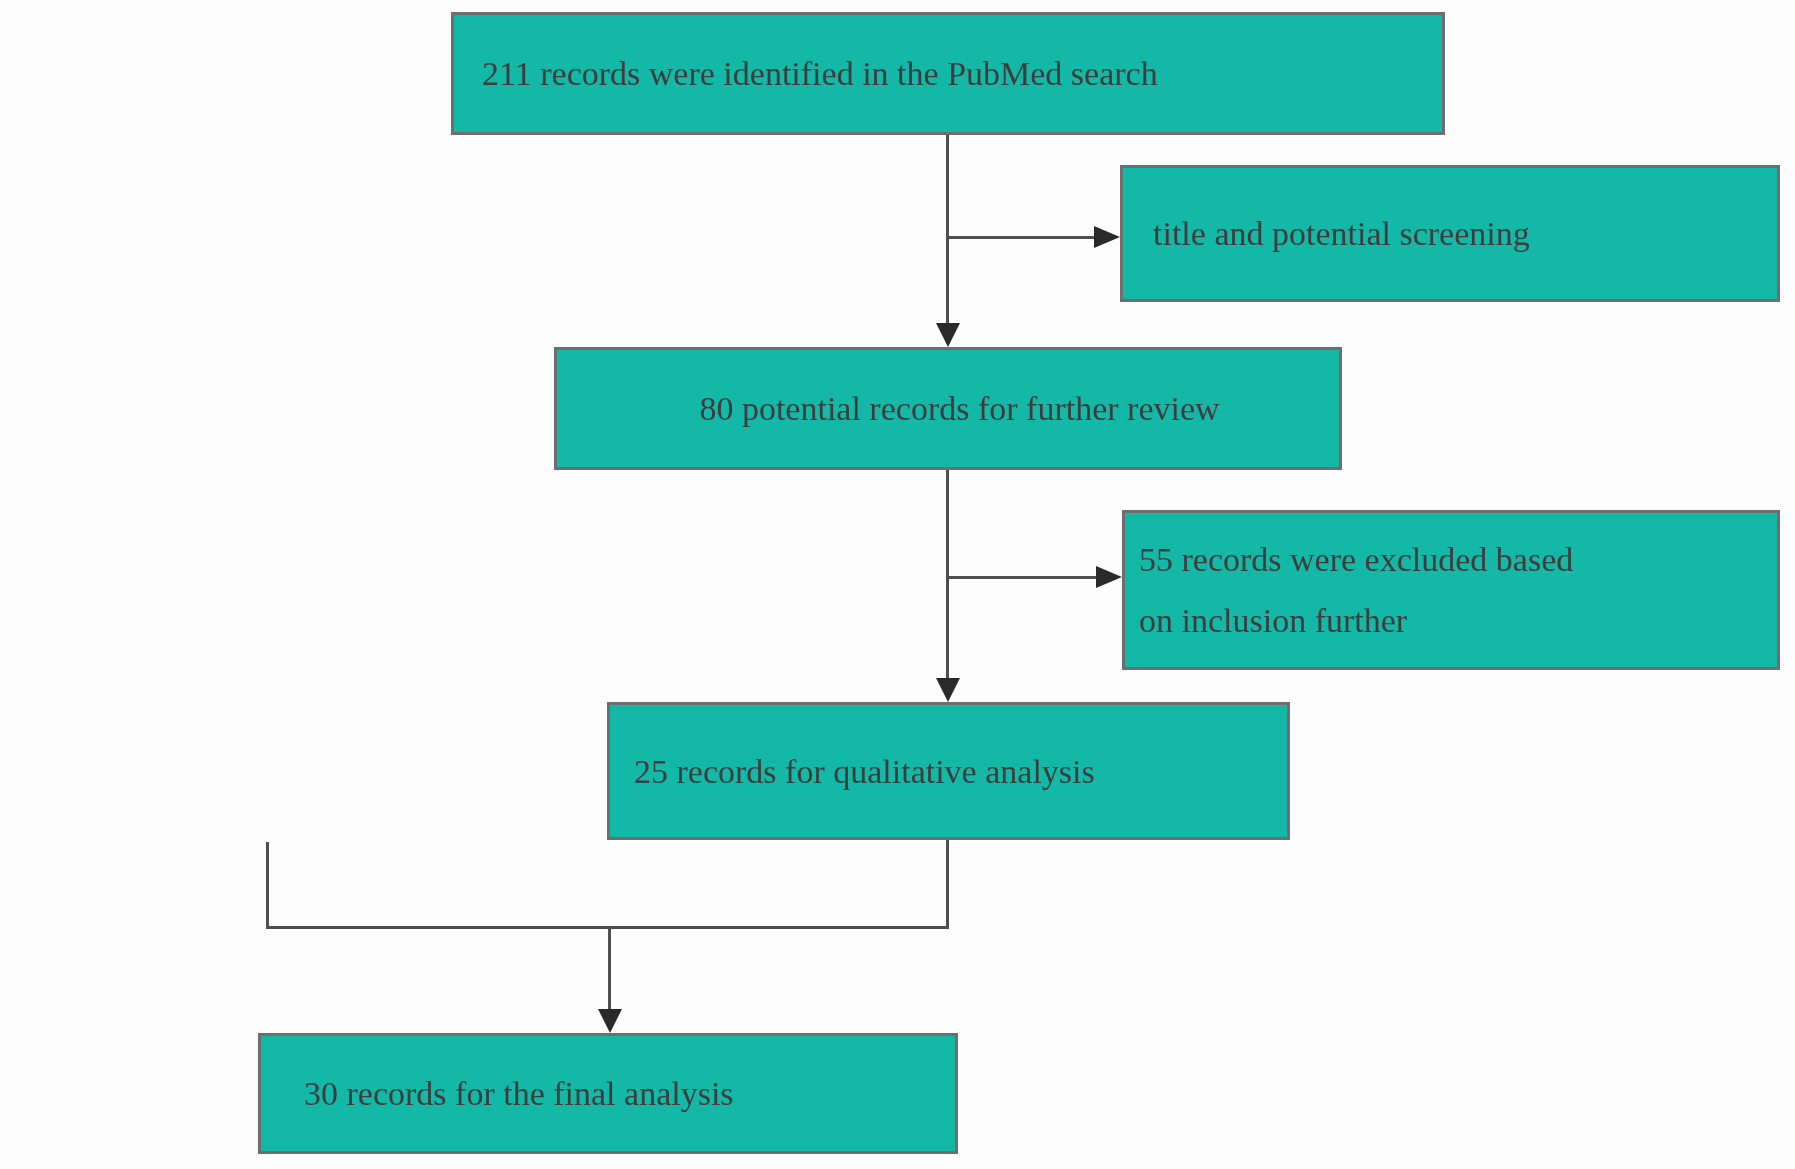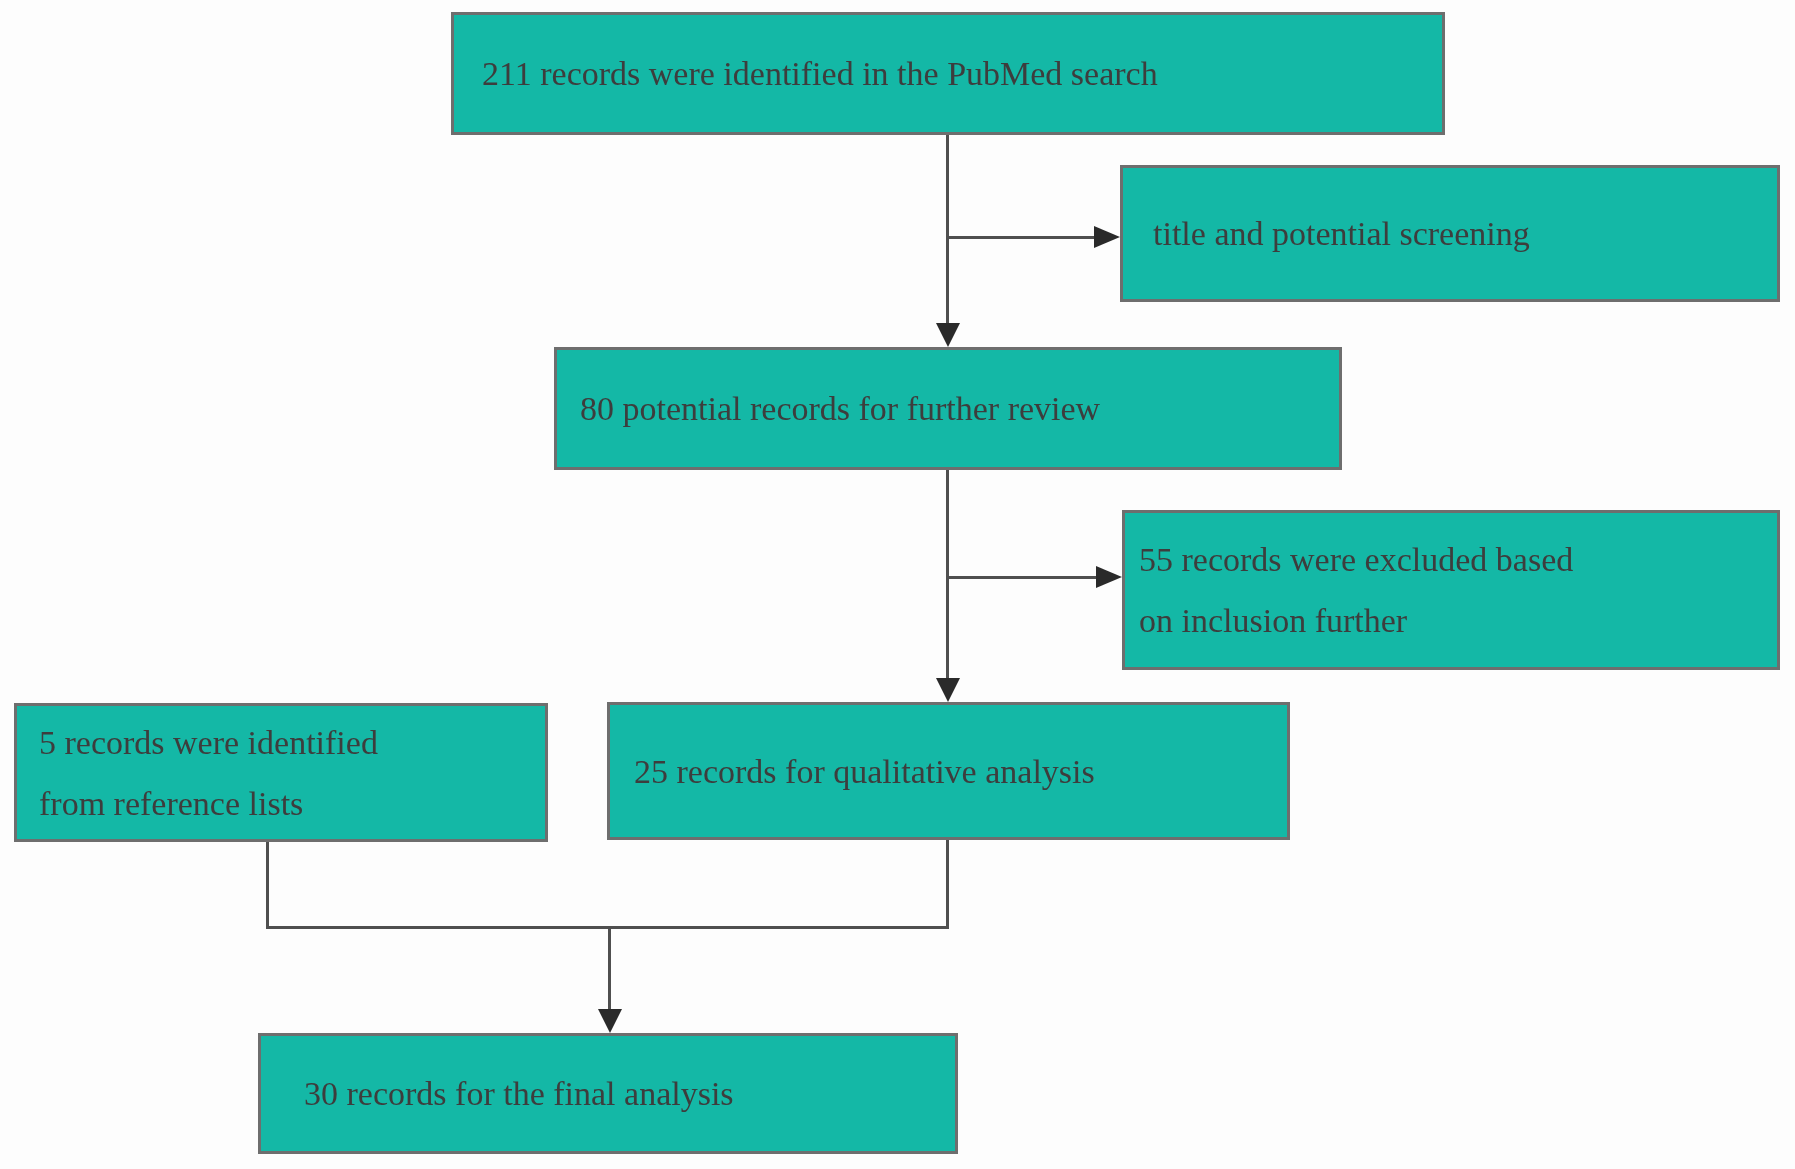--- a/index.html
+++ b/index.html
@@ -25,21 +25,21 @@
     justify-content: center;
     color: #3d3d3d;
     font-size: 34px;
     line-height: 61px;
     letter-spacing: 0px;
   }
   .node span { display: block; white-space: nowrap; }
 
   #node-identified          { left: 451px;  top: 12px;   width: 994px; height: 123px; padding-left: 28px; }
   #node-excluded-screening  { left: 1120px; top: 165px;  width: 660px; height: 137px; padding-left: 30px; }
-  #node-review              { left: 554px;  top: 347px;  width: 788px; height: 123px; padding-left: 23px; }
+  #node-review              { left: 554px;  top: 347px;  width: 788px; height: 123px; padding-left: 23px; text-align: center; }
   #node-excluded-criteria   { left: 1122px; top: 510px;  width: 658px; height: 160px; padding-left: 14px; }
   #node-references          { left: 14px;   top: 703px;  width: 534px; height: 139px; padding-left: 22px; }
   #node-qualitative         { left: 607px;  top: 702px;  width: 683px; height: 138px; padding-left: 24px; }
   #node-final               { left: 258px;  top: 1033px; width: 700px; height: 121px; padding-left: 43px; }
 
   .cline {
     position: absolute;
     background: #4f4f4f;
   }
   
@@ -88,24 +88,20 @@
 
   <div class="node" id="node-review">
     <span>80 potential records for further review</span>
   </div>
 
   <div class="node" id="node-excluded-criteria">
     <span>55 records were excluded based</span>
     <span>on inclusion further</span>
   </div>
 
-  <div class="node" id="node-references">
-    <span>5 records were identified</span>
-    <span>from reference lists</span>
-  </div>
 
   <div class="node" id="node-qualitative">
     <span>25 records for qualitative analysis</span>
   </div>
 
   <div class="node" id="node-final">
     <span>30 records for the final analysis</span>
   </div>
 
   <div class="cline" id="v-identified-review"></div>

